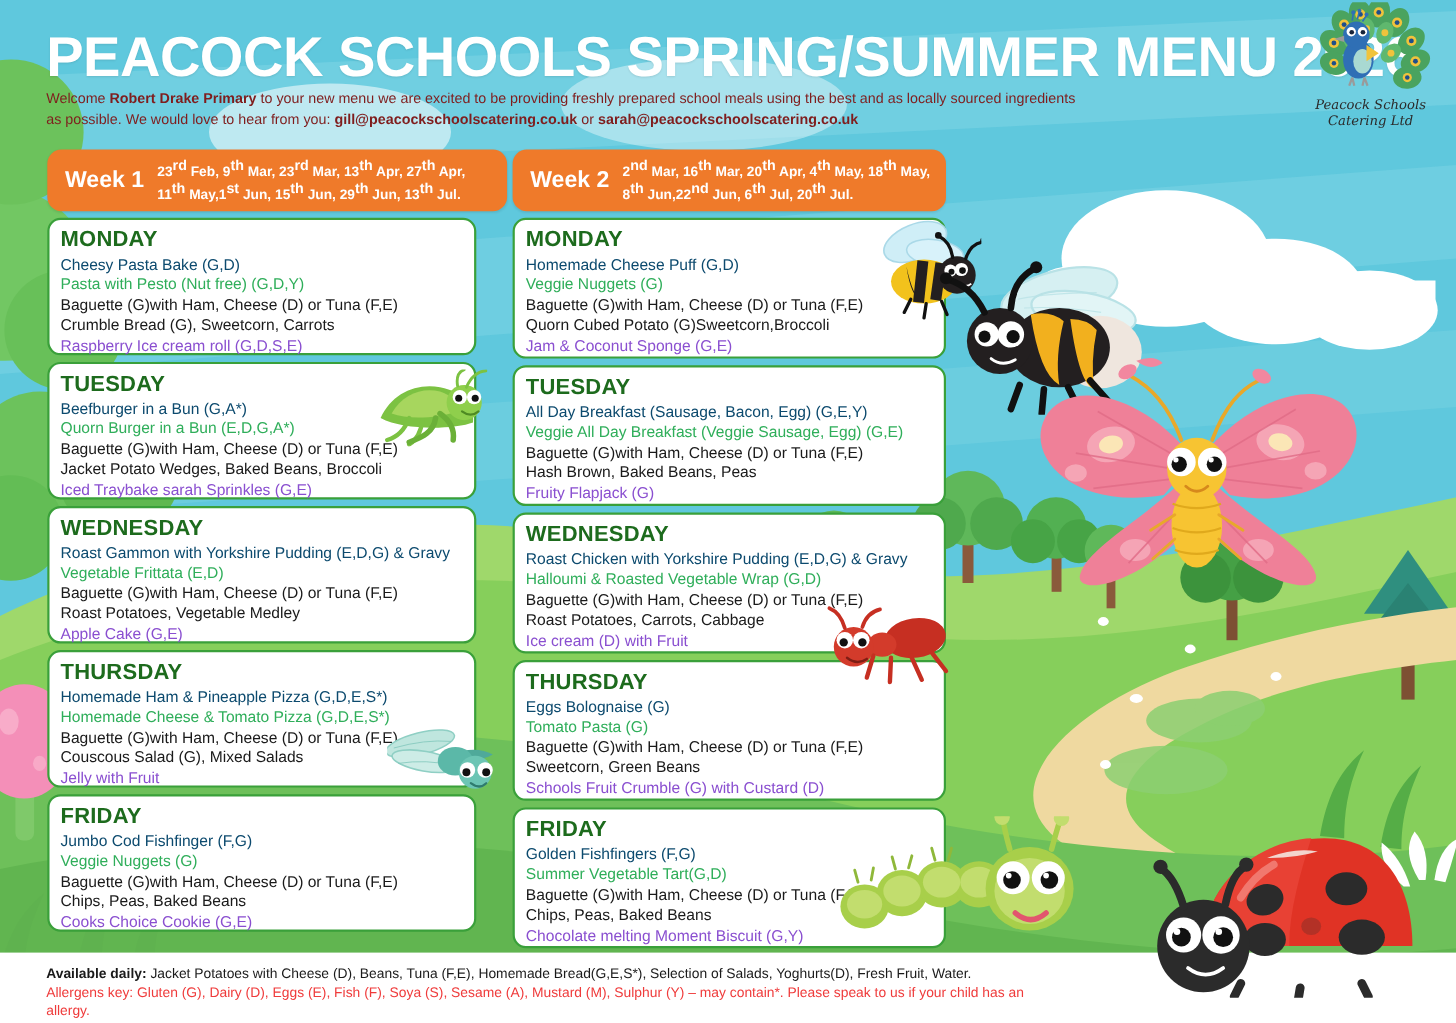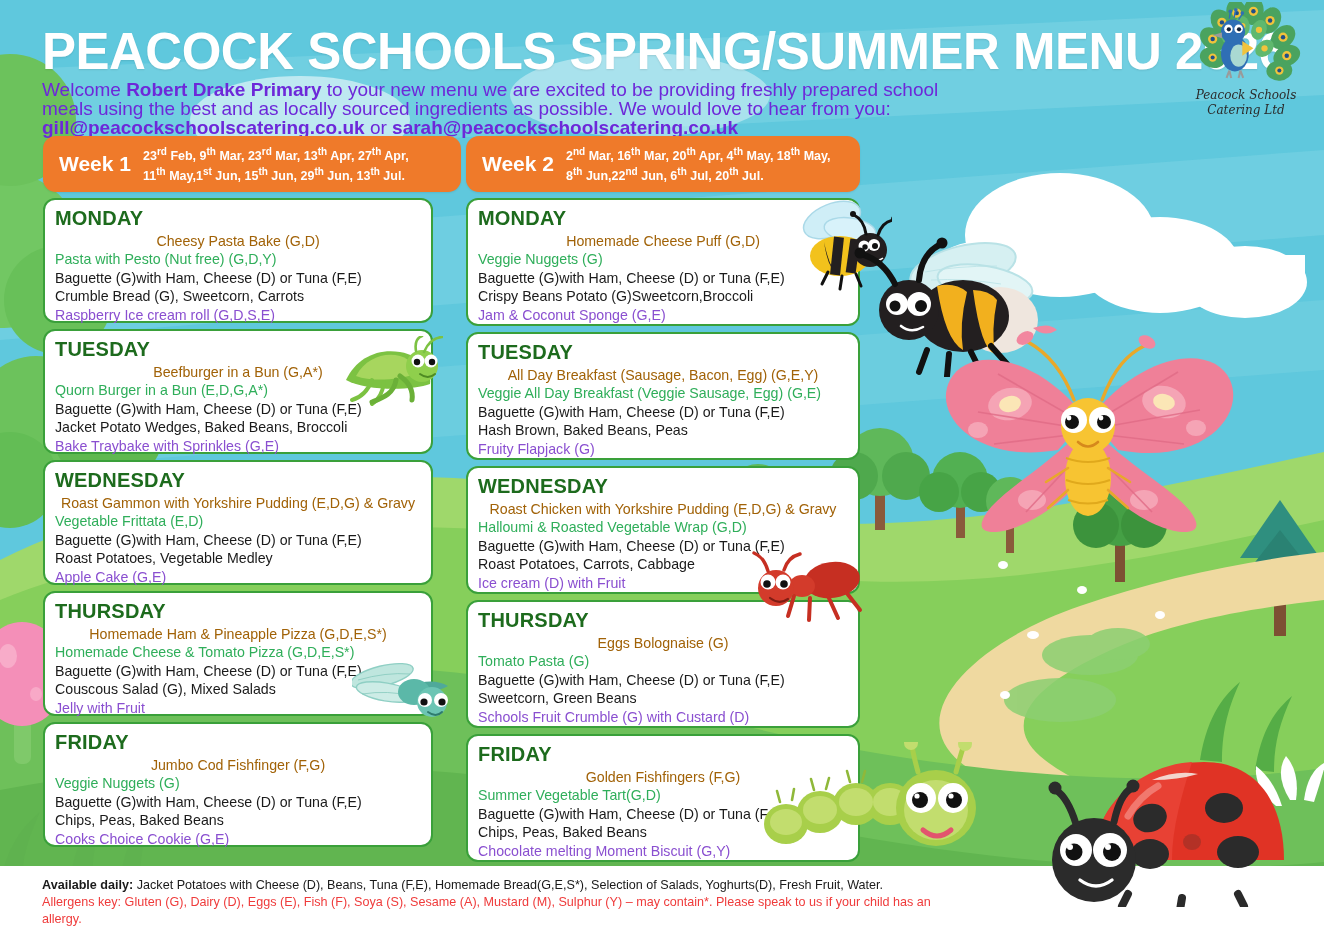--- a/index.html
+++ b/index.html
@@ -16,21 +16,21 @@
   .title{
     position:absolute;left:42px;top:22px;
     font-size:51px;font-weight:bold;color:#ffffff;
     letter-spacing:-0.5px;
     font-family:"Liberation Sans", sans-serif;
     text-shadow:0 1px 2px rgba(0,0,0,.10);
     white-space:nowrap;
   }
   .welcome{
     position:absolute;left:42px;top:80px;width:945px;
-    font-size:19px;line-height:19px;color:#6d28d9;
+    font-size:13px;line-height:19px;color:#7f1d1d;
   }
   .welcome b{font-weight:bold;}
   .logo-wrap{position:absolute;right:8px;top:2px;width:140px;height:130px;}
   .logo-text{
     position:absolute;left:0;top:86px;width:140px;text-align:center;
     font-family:"DejaVu Serif", serif;font-style:italic;
     font-size:12px;line-height:15px;color:#2b2b2b;
   }
   
   .week-bar{
@@ -41,38 +41,38 @@
   #week1-bar{left:43px;top:136px;width:418px;}
   #week2-bar{left:466px;top:136px;width:394px;}
   .week-label{
     color:#ffffff;font-size:21px;font-weight:bold;padding-left:16px;
     white-space:nowrap;
   }
   .week-dates{
     color:#ffffff;font-size:12.5px;font-weight:bold;line-height:16px;
     padding-left:12px;padding-right:8px;
   }
-  .week-dates sup{font-size:10px;vertical-align:super;}
+  .week-dates sup{font-size:13px;vertical-align:super;}
   
   .col{position:absolute;z-index:6;}
   #col1{left:43px;top:198px;width:390px;}
   #col2{left:466px;top:198px;width:394px;}
   .card{
     background:#ffffff;border:2px solid #3aa03a;border-radius:12px;
     padding:6px 10px 3px 10px;margin-bottom:6px;position:relative;
     box-sizing:border-box;
   }
   .card.h125{height:125px;}
   .card.h128{height:128px;}
   .day{
     font-size:20px;font-weight:bold;color:#1d6b1d;letter-spacing:.2px;
     line-height:25px;margin-bottom:1px;
   }
   .line{font-size:14.2px;line-height:18.4px;white-space:nowrap;}
-  .meat{color:#a16207;text-align:center;}
+  .meat{color:#0c4a6e;}
   .veg{color:#2fae5a;}
   .side{color:#1a1a1a;}
   .pud{color:#8a4fd0;}
   
   .footer{position:absolute;left:42px;top:877px;width:900px;z-index:6;}
   .foot-daily{font-size:12.6px;line-height:17px;color:#1a1a1a;}
   .foot-daily b{font-weight:bold;}
   .foot-aller{font-size:12.6px;line-height:17px;color:#ef3b3b;}
   .footer-band{
     position:absolute;left:0;top:866px;width:1324px;height:64px;
@@ -320,21 +320,21 @@
     <div class="line side">Baguette (G)with Ham, Cheese (D) or Tuna (F,E)</div>
     <div class="line side">Crumble Bread (G), Sweetcorn, Carrots</div>
     <div class="line pud">Raspberry Ice cream roll (G,D,S,E)</div>
   </div>
   <div class="card h125">
     <div class="day">TUESDAY</div>
     <div class="line meat">Beefburger in a Bun (G,A*)</div>
     <div class="line veg">Quorn Burger in a Bun (E,D,G,A*)</div>
     <div class="line side">Baguette (G)with Ham, Cheese (D) or Tuna (F,E)</div>
     <div class="line side">Jacket Potato Wedges, Baked Beans, Broccoli</div>
-    <div class="line pud">Bake Traybake with Sprinkles (G,E)</div>
+    <div class="line pud">Iced Traybake sarah Sprinkles (G,E)</div>
   </div>
   <div class="card h125">
     <div class="day">WEDNESDAY</div>
     <div class="line meat">Roast Gammon with Yorkshire Pudding (E,D,G) &amp; Gravy</div>
     <div class="line veg">Vegetable Frittata (E,D)</div>
     <div class="line side">Baguette (G)with Ham, Cheese (D) or Tuna (F,E)</div>
     <div class="line side">Roast Potatoes, Vegetable Medley</div>
     <div class="line pud">Apple Cake (G,E)</div>
   </div>
   <div class="card h125">
@@ -354,21 +354,21 @@
     <div class="line pud">Cooks Choice Cookie (G,E)</div>
   </div>
 </div>
 
 <div class="col" id="col2">
   <div class="card h128">
     <div class="day">MONDAY</div>
     <div class="line meat">Homemade Cheese Puff (G,D)</div>
     <div class="line veg">Veggie Nuggets (G)</div>
     <div class="line side">Baguette (G)with Ham, Cheese (D) or Tuna (F,E)</div>
-    <div class="line side">Crispy Beans Potato (G)Sweetcorn,Broccoli</div>
+    <div class="line side">Quorn Cubed Potato (G)Sweetcorn,Broccoli</div>
     <div class="line pud">Jam &amp; Coconut Sponge (G,E)</div>
   </div>
   <div class="card h128">
     <div class="day">TUESDAY</div>
     <div class="line meat">All Day Breakfast (Sausage, Bacon, Egg) (G,E,Y)</div>
     <div class="line veg">Veggie All Day Breakfast (Veggie Sausage, Egg) (G,E)</div>
     <div class="line side">Baguette (G)with Ham, Cheese (D) or Tuna (F,E)</div>
     <div class="line side">Hash Brown, Baked Beans, Peas</div>
     <div class="line pud">Fruity Flapjack (G)</div>
   </div>

